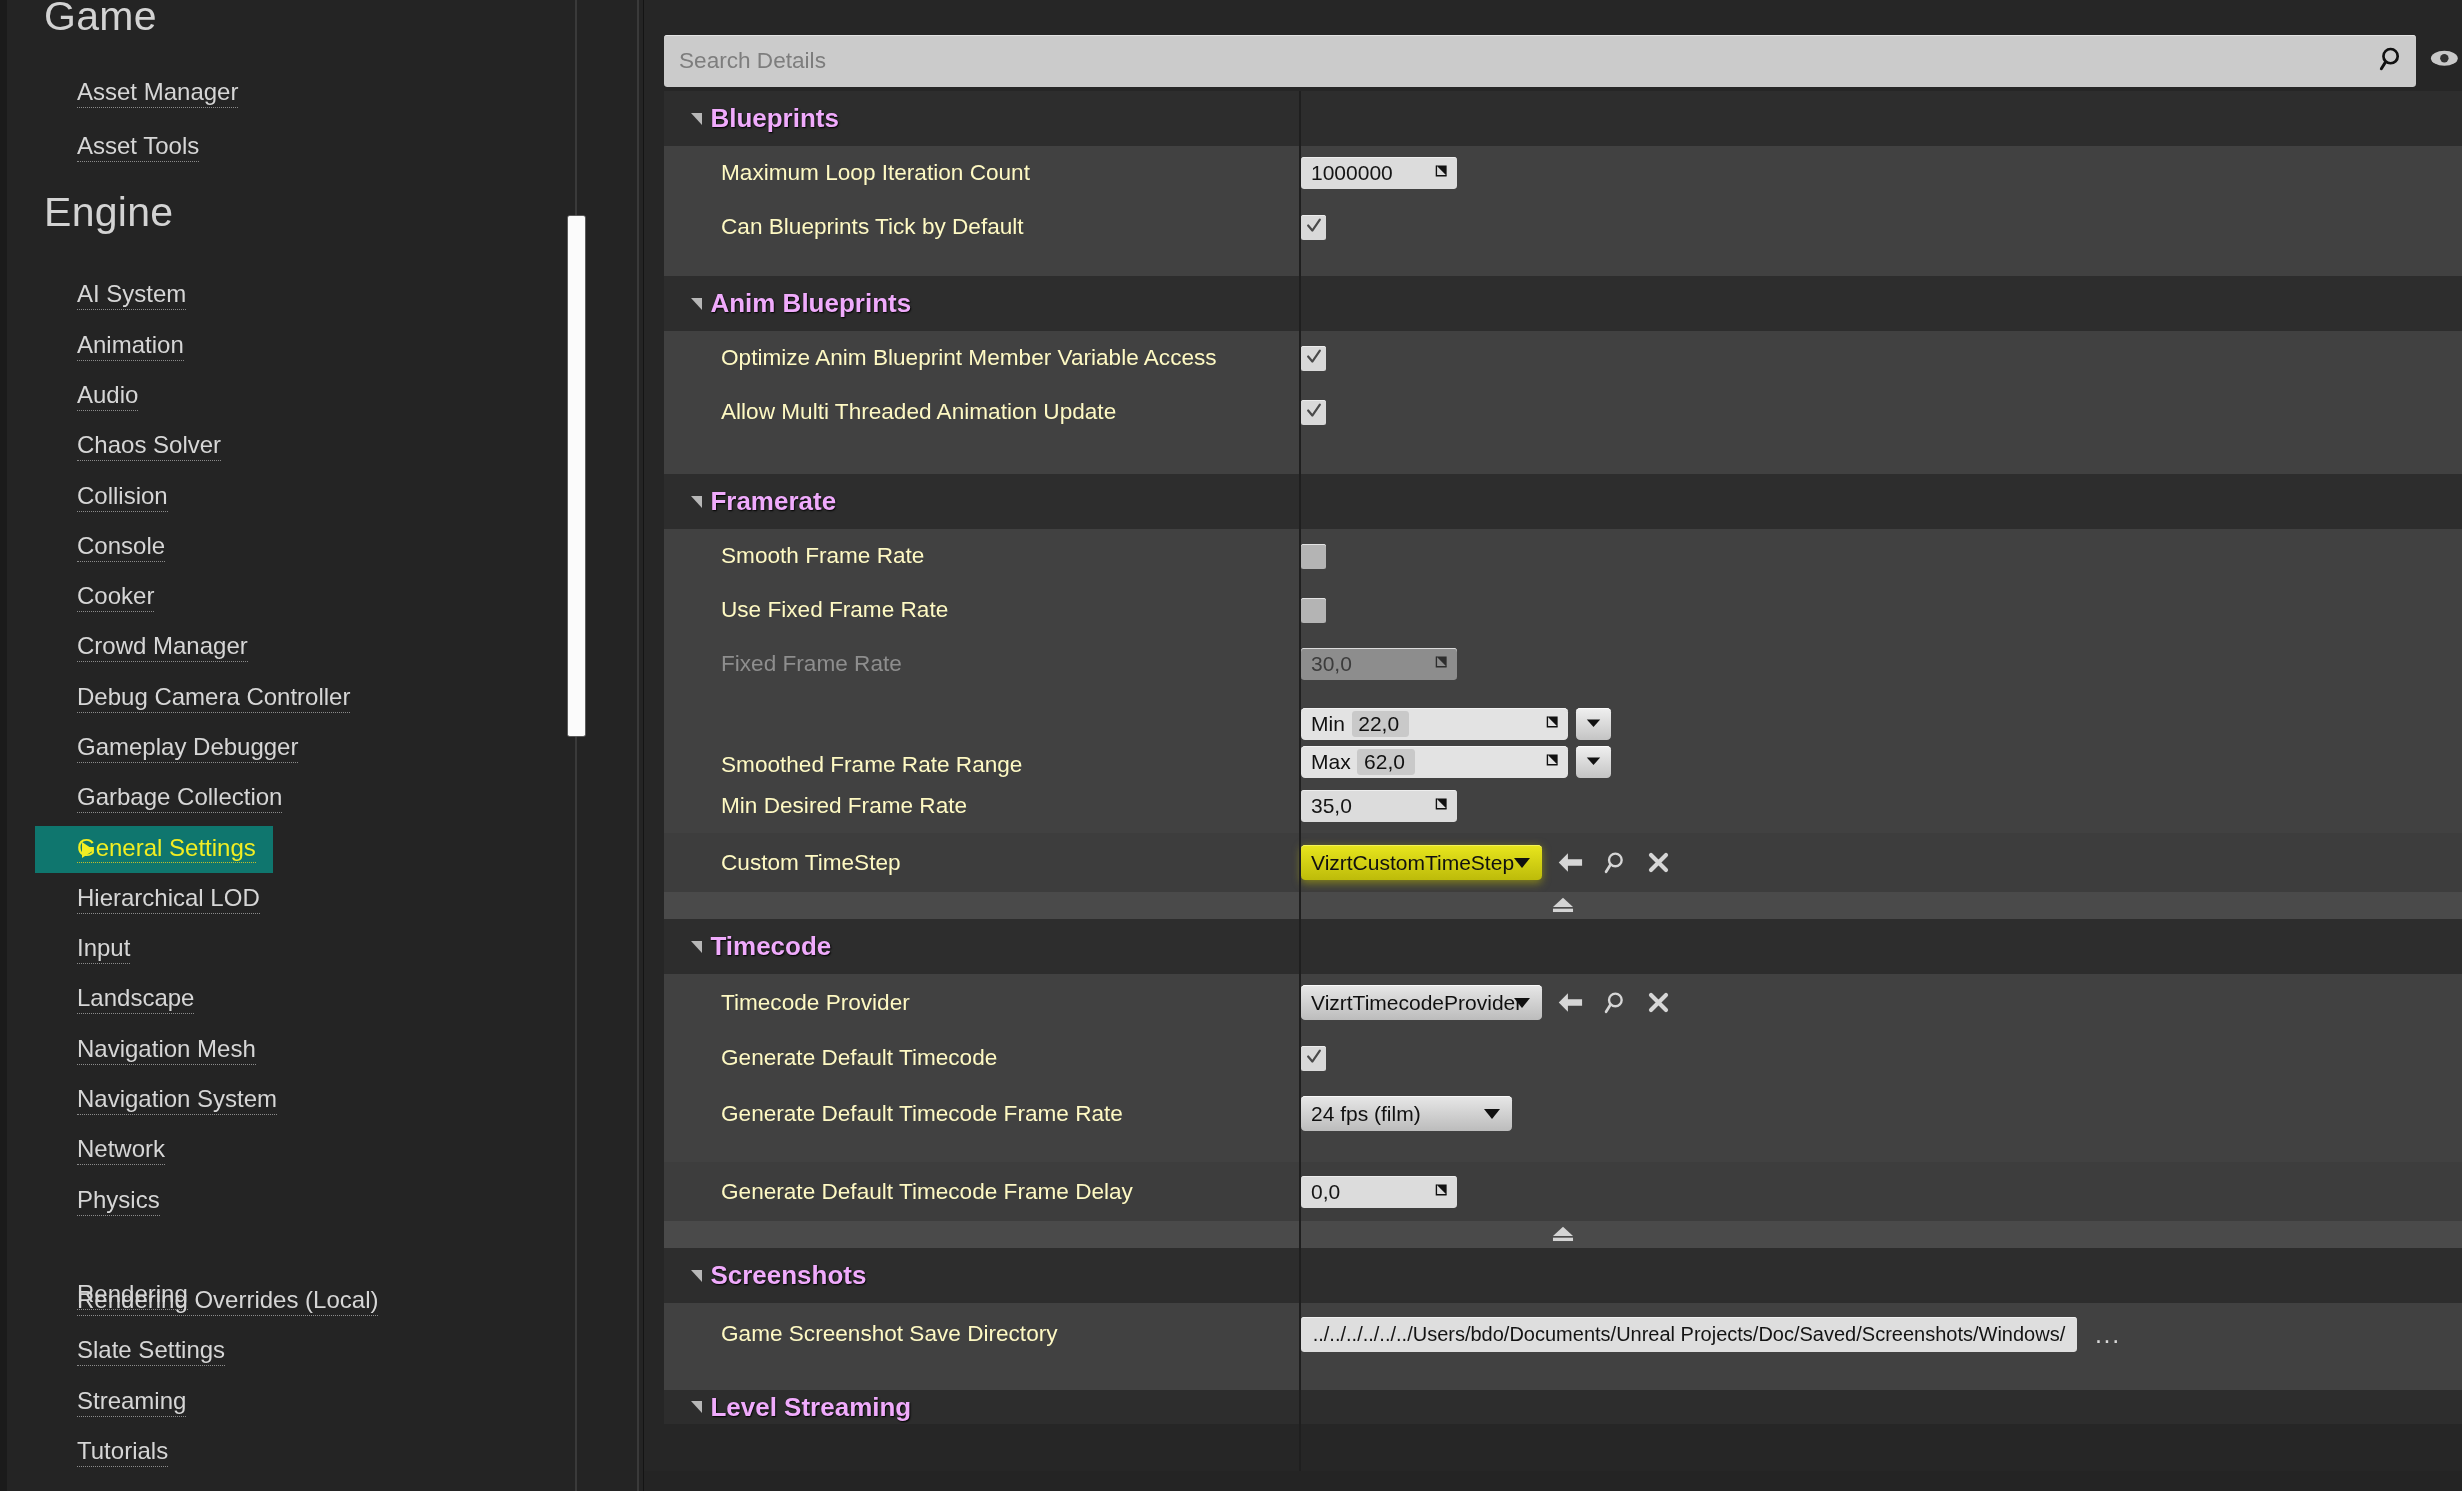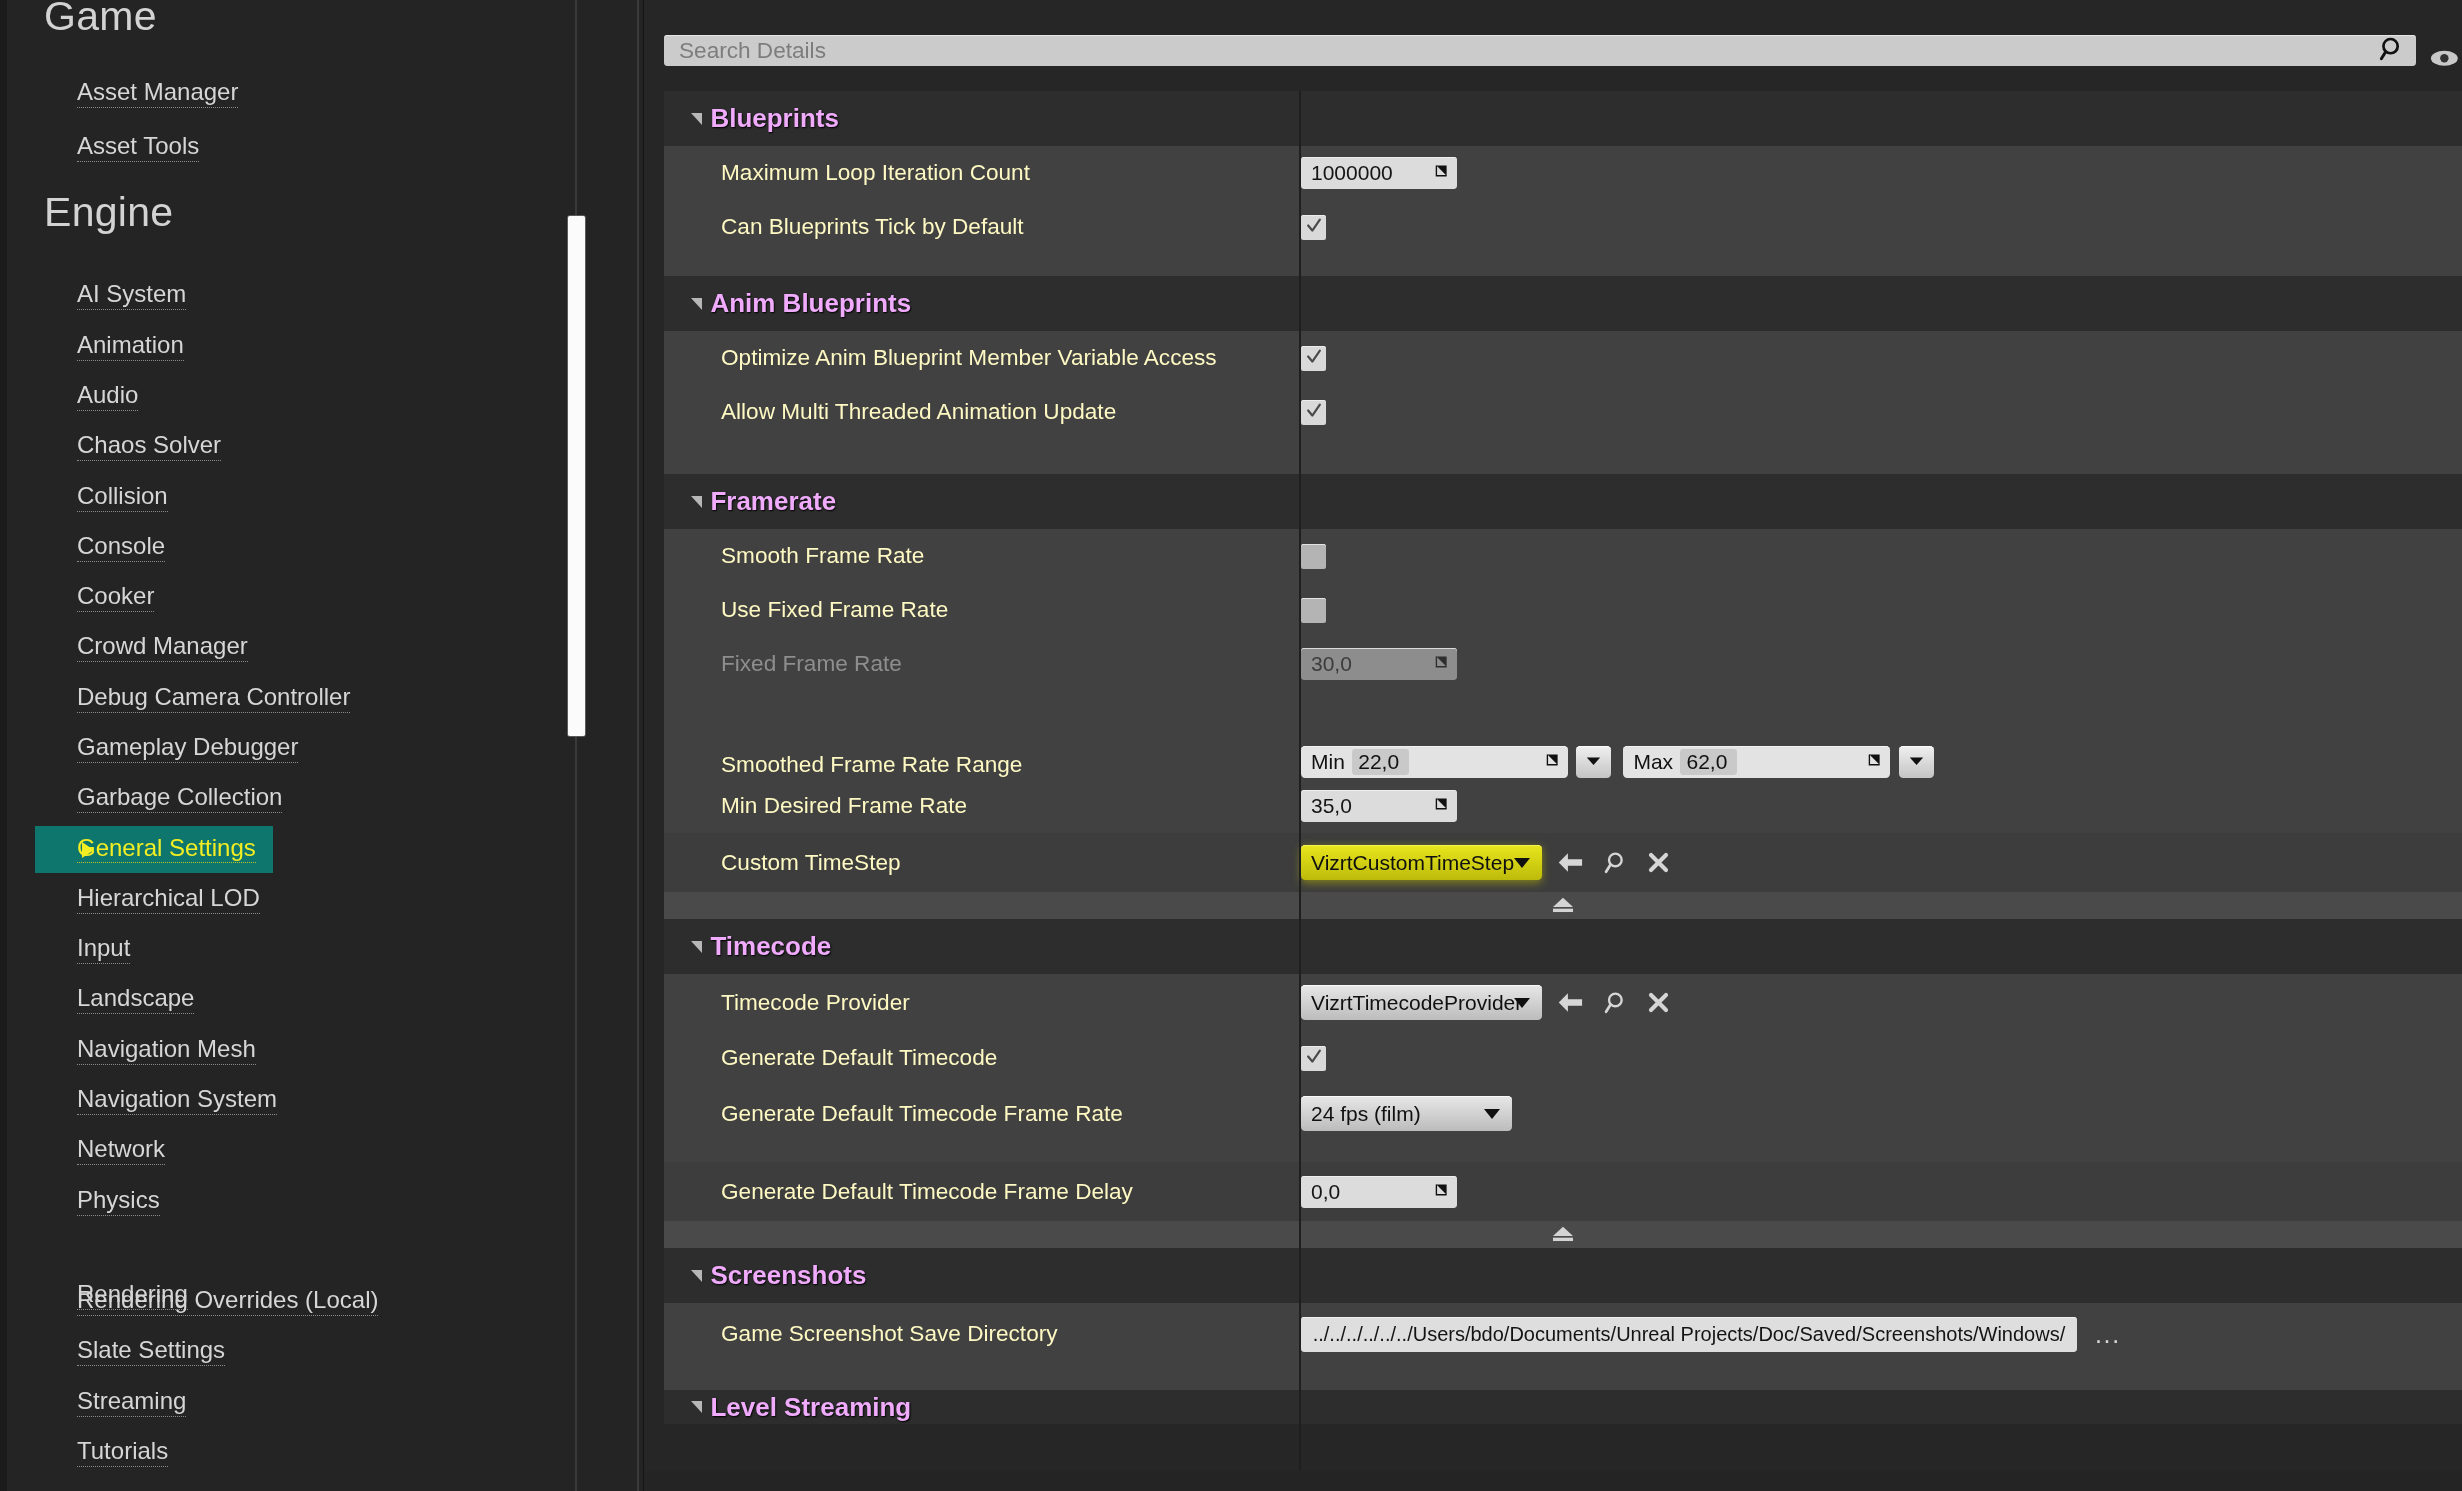--- a/index.html
+++ b/index.html
@@ -84,21 +84,21 @@
   
   .details {
     position: relative;
     flex: 1;
     background: #262626;
     overflow: hidden;
   }
   .search-row {
     position: absolute;
     left: 20px; top: 35px;
-    width: 1752px; height: 31px;
+    width: 1752px; height: 52px;
   }
   .search-box {
     position: relative;
     width: 100%; height: 100%;
     background: #cbcbcb;
     border-radius: 3.4px;
     display: flex; align-items: center;
     box-shadow: inset 0 0.8px 0 #ededed;
   }
   .search-box .ph {
@@ -194,21 +194,21 @@
     position: relative;
     box-shadow: inset 0 0.8px 0 #f2f2f2;
   }
   .cbx.unchecked { background: #b4b4b4; }
   .cbx .chk {
     position: absolute; left: 50%; top: 48%;
     transform: translate(-50%, -50%);
   }
 
   
-  .mmwrap { display: flex; flex-direction: row; gap: 12px; }
+  .mmwrap { display: flex; flex-direction: column; gap: 6px; }
   .mmrow { display: flex; align-items: center; gap: 8.4px; }
   .mmfield {
     position: relative;
     width: 267px; height: 32px;
     background: #e3e3e3;
     border-radius: 4.2px;
     display: flex; align-items: center;
     box-shadow: inset 0 0.8px 0 #f7f7f7;
   }
   .mmfield .pre {

